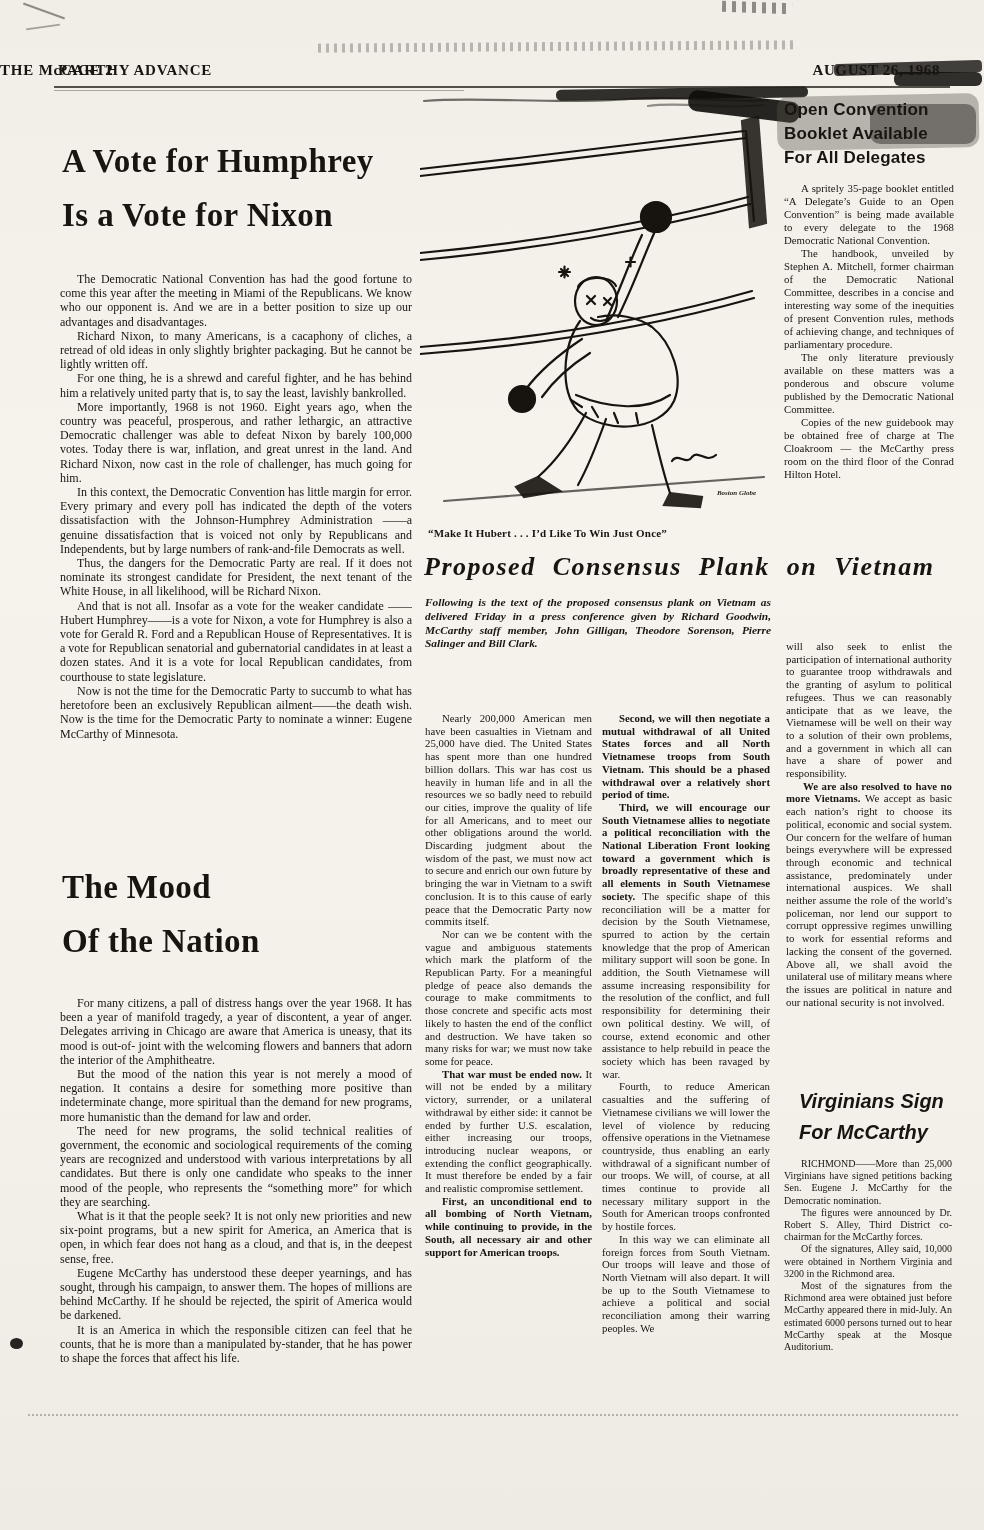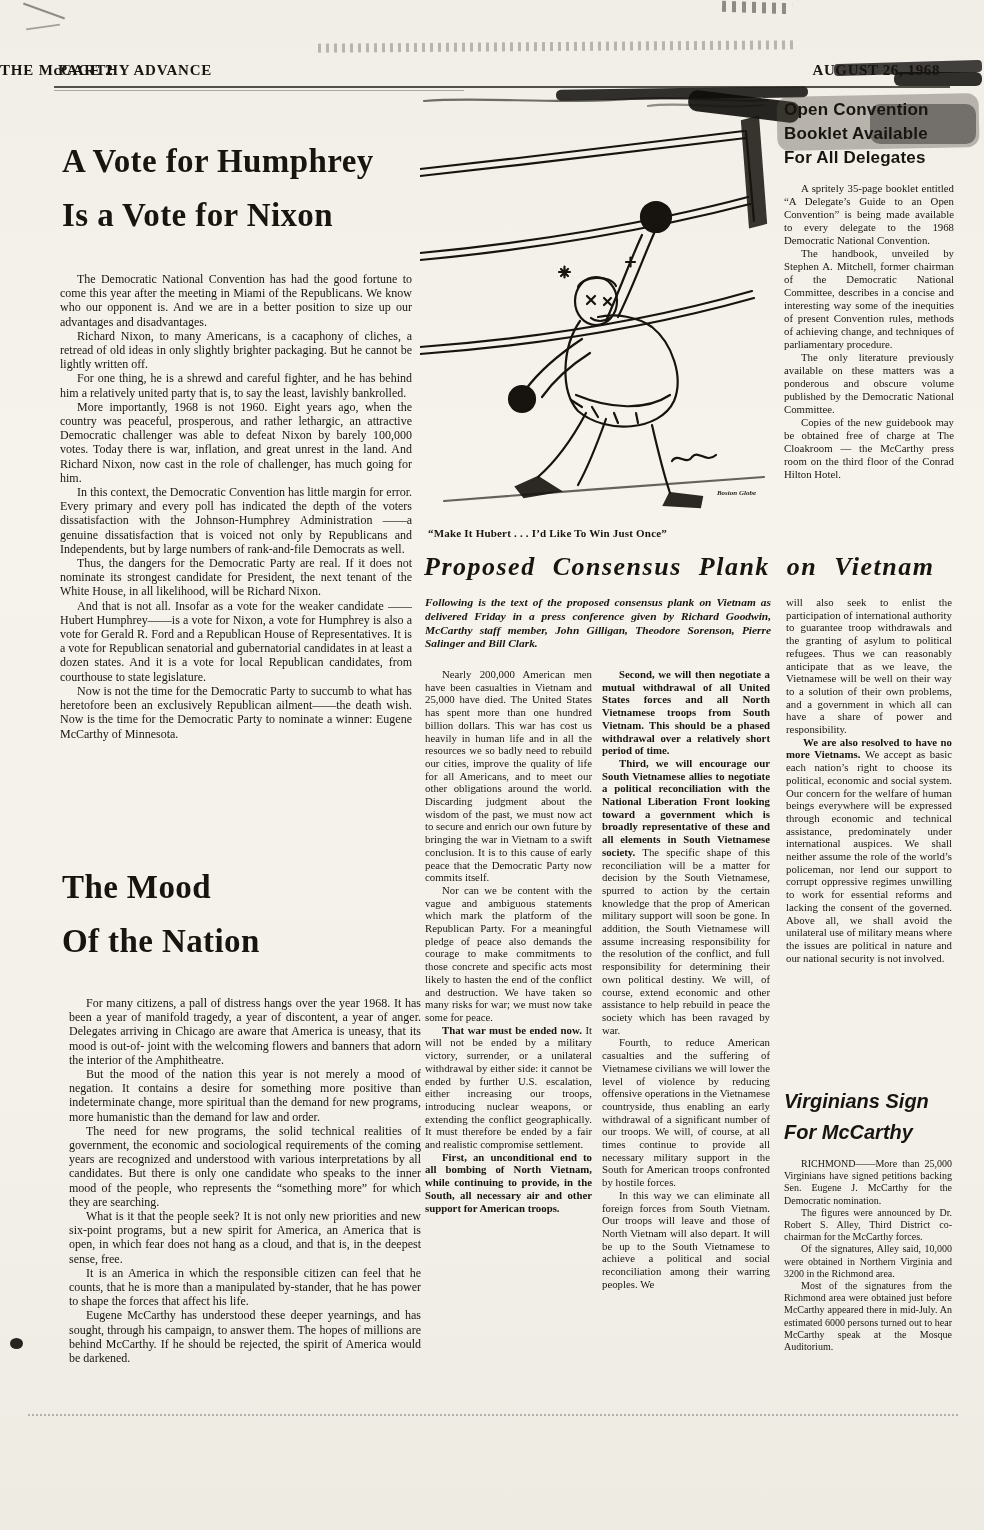--- a/index.html
+++ b/index.html
@@ -31,35 +31,35 @@
   .a-tsmudge2 { left:870px; top:104px; width:106px; height:40px; border-radius:10px; background:#161410; opacity:.42; }
   .a-corner1 { position:absolute; left:22px; top:10px; width:44px; height:0; border-top:2px solid rgba(45,42,36,.5); transform:rotate(20deg); }
   .a-corner2 { position:absolute; left:26px; top:26px; width:34px; height:0; border-top:2px solid rgba(45,42,36,.4); transform:rotate(-8deg); }
   .a-dot { position:absolute; left:10px; top:1338px; width:13px; height:11px; border-radius:50%; opacity:.9; }
   .a-dash { position:absolute; left:28px; right:26px; top:1414px; border-top:2px dotted rgba(25,22,18,.28); }
   
   .headline { position:absolute; font-weight:bold; font-size:33px; line-height:54px; letter-spacing:.4px; }
   .headline span { display:block; }
   .body-l { position:absolute; font-size:12px; line-height:14.2px; text-align:justify; overflow:hidden; }
   .body-m { position:absolute; font-size:10.8px; line-height:13px; text-align:justify; overflow:hidden; }
-  .body-s { position:absolute; font-size:10.8px; line-height:12.7px; text-align:justify; overflow:hidden; }
+  .body-s { position:absolute; font-size:10.8px; line-height:12.7px; text-align:justify; overflow:hidden;margin-top:44px; }
   .body-v { position:absolute; font-size:10px; line-height:12.2px; text-align:justify; overflow:hidden; }
   .page p { text-indent:17px; }
   .page p.flush { text-indent:0; }
   .b, p.b, span.b { font-weight:bold; }
   .booklet-title { position:absolute; left:784px; top:98px; width:176px; font-family:"Liberation Sans",sans-serif;
                    font-weight:700; font-size:17px; line-height:24px; letter-spacing:.2px; z-index:2; }
   .booklet-title span { display:block; }
   .plank-title { position:absolute; left:424px; top:552px; width:530px; font-weight:bold; font-style:italic;
                  font-size:26px; letter-spacing:1.5px; word-spacing:9px; }
   .plank-intro { position:absolute; left:425px; top:596px; width:346px; font-weight:bold; font-style:italic;
                  font-size:11.4px; line-height:13.8px; text-align:justify; }
   .virg-title { position:absolute; left:784px; top:1086px; width:190px; font-family:"Liberation Sans",sans-serif;
                 font-weight:700; font-style:italic; font-size:20px; line-height:31px; }
-  .virg-title span { display:block; }
+  .virg-title span { display:block;margin-left:15px; }
   
   .cartoon { position:absolute; left:420px; top:95px; width:352px; height:428px; }
   .cartoon svg { width:100%; height:100%; }
   .cartoon svg path, .cartoon svg ellipse, .cartoon svg circle { stroke:#17140f; fill:none; stroke-width:2.2; stroke-linecap:round; }
   .cartoon svg .fill { fill:#17140f; }
   .cartoon-credit { position:absolute; right:16px; bottom:26px; font-size:7px; font-weight:bold; font-style:italic; color:#211d16; }
   .caption { position:absolute; left:428px; top:527px; width:346px; font-weight:bold; font-size:11px; letter-spacing:.2px; }
 </style>
 </head>
 <body>
@@ -99,27 +99,27 @@
       <p><span>In this context, the Democratic Convention has little margin for error. Every primary and every poll has indicated the depth of the voters dissatisfaction with the Johnson-Humphrey Administration ——a genuine dissatisfaction that is voiced not only by Republicans and Independents, but by large numbers of rank-and-file Democrats as well.</span></p>
       <p><span>Thus, the dangers for the Democratic Party are real. If it does not nominate its strongest candidate for President, the next tenant of the White House, in all likelihood, will be Richard Nixon.</span></p>
       <p><span>And that is not all. Insofar as a vote for the weaker candidate ——Hubert Humphrey——is a vote for Nixon, a vote for Humphrey is also a vote for Gerald R. Ford and a Republican House of Representatives. It is a vote for Republican senatorial and gubernatorial candidates in at least a dozen states. And it is a vote for local Republican candidates, from courthouse to state legislature.</span></p>
       <p><span>Now is not the time for the Democratic Party to succumb to what has heretofore been an exclusively Republican ailment——the death wish. Now is the time for the Democratic Party to nominate a winner: Eugene McCarthy of Minnesota.</span></p>
     </div>
 
   <h1 class="headline" style="left:62px; top:860px; width:320px;">
     <span>The Mood</span>
     <span>Of the Nation</span>
   </h1>
-  <div class="body-l" style="left:69px; top:996px; width:352px; height:410px;">
+  <div class="body-l" style="left:60px; top:996px; width:352px; height:410px;">
       <p><span>For many citizens, a pall of distress hangs over the year 1968. It has been a year of manifold tragedy, a year of discontent, a year of anger. Delegates arriving in Chicago are aware that America is uneasy, that its mood is out-of- joint with the welcoming flowers and banners that adorn the interior of the Amphitheatre.</span></p>
       <p><span>But the mood of the nation this year is not merely a mood of negation. It contains a desire for something more positive than indeterminate change, more spiritual than the demand for new programs, more humanistic than the demand for law and order.</span></p>
       <p><span>The need for new programs, the solid technical realities of government, the economic and sociological requirements of the coming years are recognized and understood with various interpretations by all candidates. But there is only one candidate who speaks to the inner mood of the people, who represents the “something more” for which they are searching.</span></p>
       <p><span>What is it that the people seek? It is not only new priorities and new six-point programs, but a new spirit for America, an America that is open, in which fear does not hang as a cloud, and that is, in the deepest sense, free.</span></p>
+      <p><span>Eugene McCarthy has understood these deeper yearnings, and has sought, through his campaign, to answer them. The hopes of millions are behind McCarthy. If he should be rejected, the spirit of America would be darkened.</span></p>
       <p><span>It is an America in which the responsible citizen can feel that he counts, that he is more than a manipulated by-stander, that he has power to shape the forces that affect his life.</span></p>
-      <p><span>Eugene McCarthy has understood these deeper yearnings, and has sought, through his campaign, to answer them. The hopes of millions are behind McCarthy. If he should be rejected, the spirit of America would be darkened.</span></p>
     </div>
 
   <figure class="cartoon">
     <svg viewBox="0 0 352 428" aria-hidden="true">
 
       <path d="M4,6 C60,1 140,10 210,4 C270,0 320,9 348,5" stroke-width="5" opacity=".6"></path>
       <path d="M228,11 C260,6 302,15 344,10" stroke-width="9" opacity=".45"></path>
 
       <path class="fill" d="M322,26 L338,22 L346,128 L330,132 Z" opacity=".85"></path>
       <path d="M326,36 L334,126" stroke-width="3"></path>

